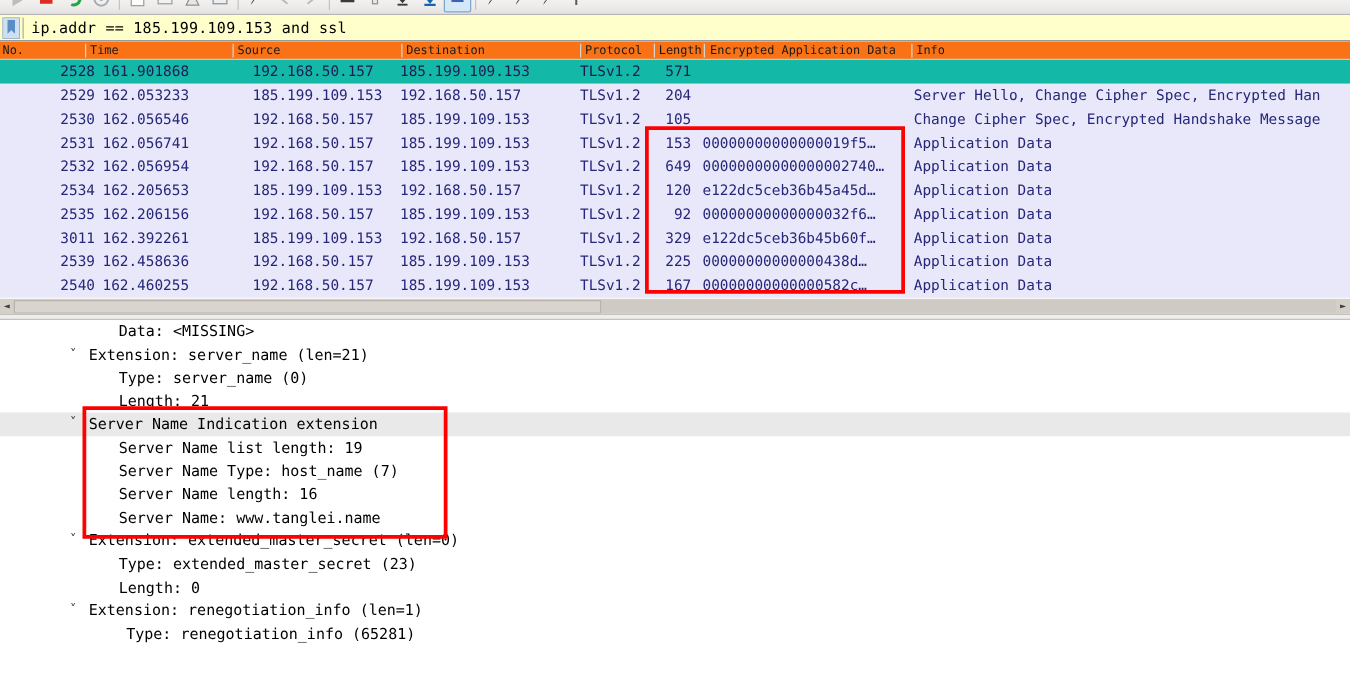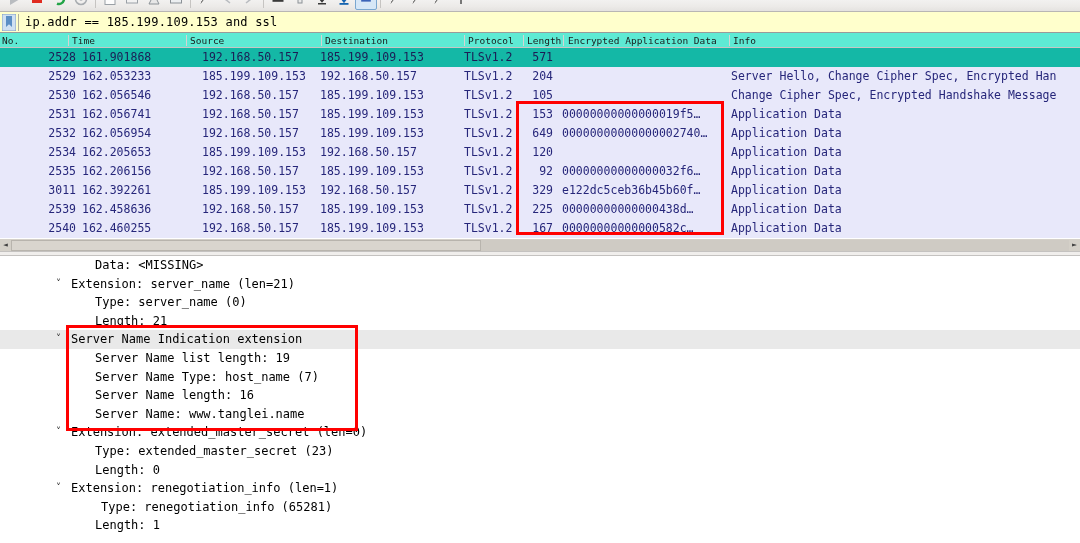--- a/index.html
+++ b/index.html
@@ -89,21 +89,21 @@
   .packet-list {
     position: absolute;
     left: 0; top: 33px;
     width: 1080px;
     height: 205px;
     background: #e8e8fa;
     overflow: hidden;
   }
   .plist-header {
     height: 15px;
-    background: #5eead4;
+    background: #f97316;
     border-bottom: 1px solid #c8c6c4;
     position: relative;
     box-sizing: border-box;
     white-space: nowrap;
   }
   .hcell {
     position: absolute;
     top: 1px;
     font-family: "DejaVu Sans Mono", monospace;
     font-size: 9.5px;
@@ -441,20 +441,21 @@
         <span class="pcell c-enc">00000000000000002740…</span>
         <span class="pcell c-info">Application Data</span>
       </div>
       <div class="prow">
         <span class="pcell c-no">2534</span>
         <span class="pcell c-time">162.205653</span>
         <span class="pcell c-src">185.199.109.153</span>
         <span class="pcell c-dst">192.168.50.157</span>
         <span class="pcell c-proto">TLSv1.2</span>
         <span class="pcell c-len">120</span>
+        <span class="pcell c-enc">e122dc5ceb36b45a45d…</span>
         <span class="pcell c-info">Application Data</span>
       </div>
       <div class="prow">
         <span class="pcell c-no">2535</span>
         <span class="pcell c-time">162.206156</span>
         <span class="pcell c-src">192.168.50.157</span>
         <span class="pcell c-dst">185.199.109.153</span>
         <span class="pcell c-proto">TLSv1.2</span>
         <span class="pcell c-len">92</span>
         <span class="pcell c-enc">00000000000000032f6…</span>
@@ -544,20 +545,17 @@
       <div class="drow">
         <span class="dtext" style="left: 95px;">Length: 0</span>
       </div>
       <div class="drow">
         <span class="dtwisty" style="left: 56px;">˅</span>
         <span class="dtext" style="left: 71px;">Extension: renegotiation_info (len=1)</span>
       </div>
       <div class="drow">
         <span class="dtext" style="left: 101px;">Type: renegotiation_info (65281)</span>
       </div>
-      <div class="drow">
-        <span class="dtext" style="left: 95px;">Length: 1</span>
-      </div>
     </div>
 </div>
 
 <div class="redbox" id="redbox-enc-col"></div>
 <div class="redbox" id="redbox-sni"></div>
 
 </body></html>

